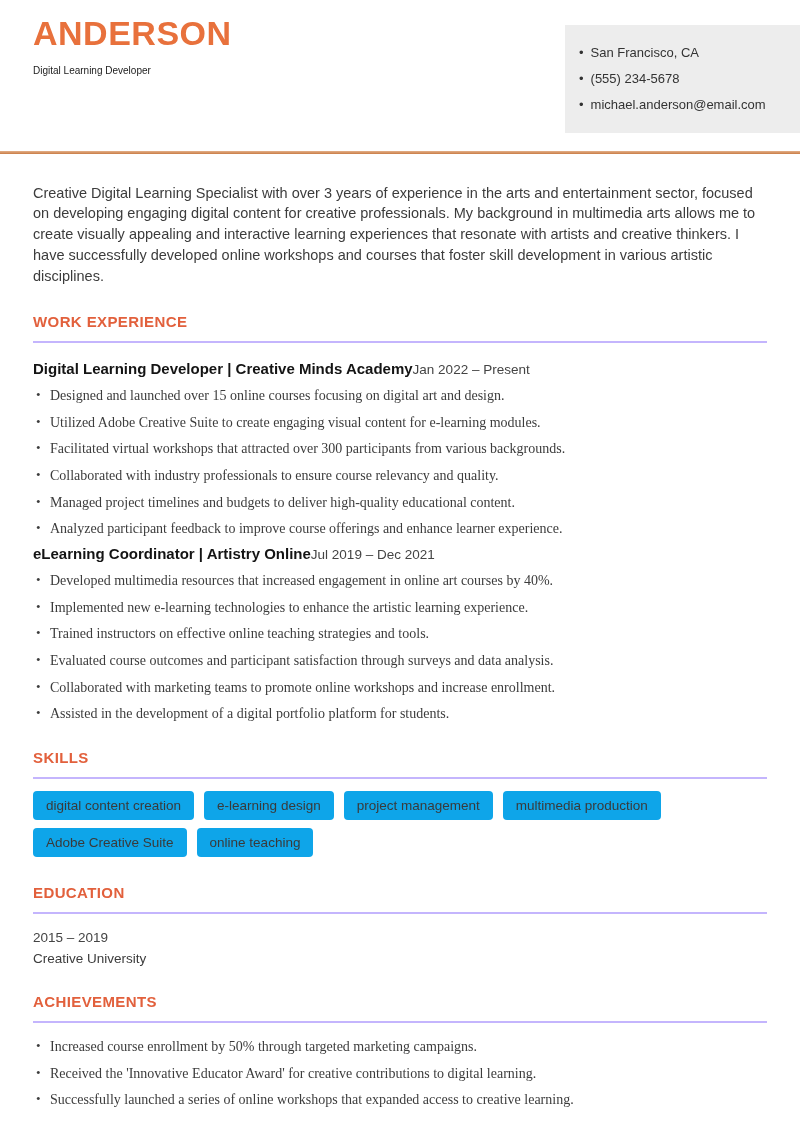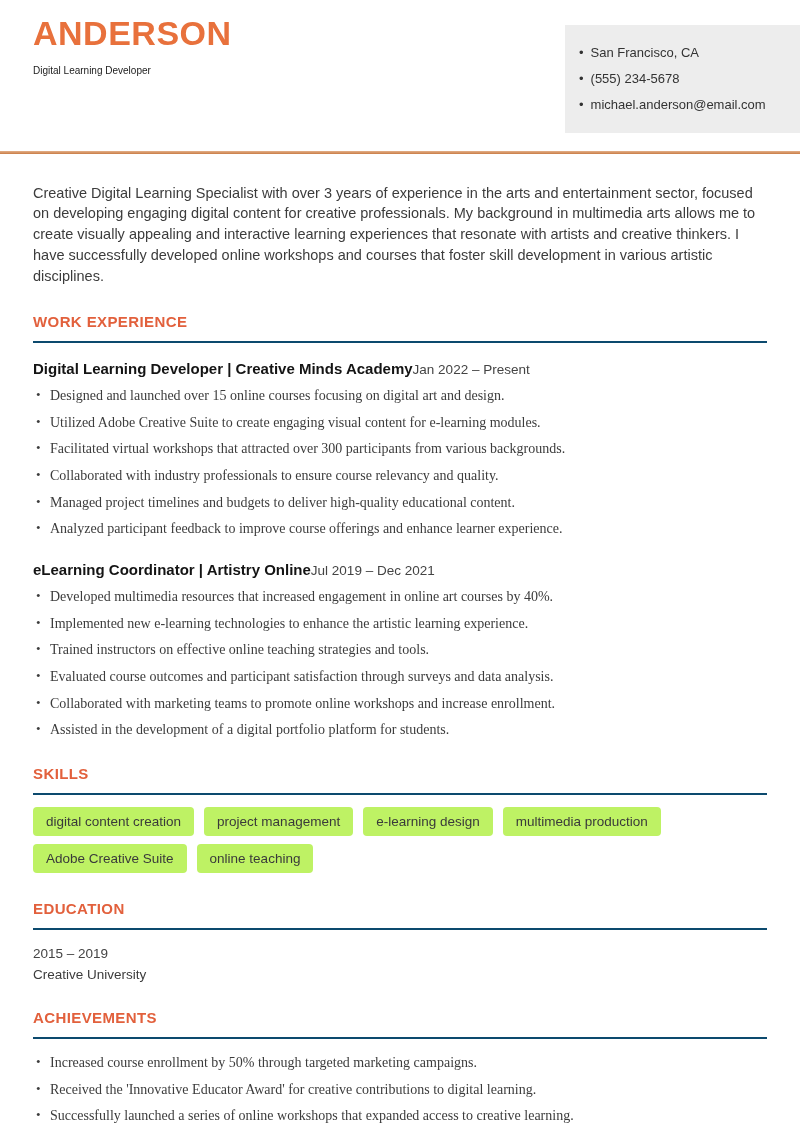--- a/index.html
+++ b/index.html
@@ -44,26 +44,26 @@
 
   
   .summary { margin-top: 29px; font-size: 14.5px; line-height: 20.7px; color: #3c3c3c; }
 
   
   .section { margin-top: 27px; }
   .section-heading {
     font-size: 15px; font-weight: bold; letter-spacing: 0.4px;
     color: #e2603c;
     padding-bottom: 11px;
-    border-bottom: 2px solid #0c4a6e;
+    border-bottom: 2px solid #c4b5fd;
   }
 
   
   .job { margin-top: 17px; }
-  .job + .job { margin-top: 24px; }
+  .job + .job { margin-top: 8px; }
   .job-header { display: flex; align-items: baseline; }
   .job-title { font-size: 15px; font-weight: bold; color: #141414; }
   .job-dates { font-size: 13.5px; color: #444; white-space: nowrap; }
 
   ul.bullets { list-style: none; margin-top: 10px; font-family: Liberation Serif, serif; }
   ul.bullets li {
     position: relative;
     padding-left: 17px;
     font-size: 14px; color: #3c3c3c;
     line-height: 1.22;
@@ -72,21 +72,21 @@
   ul.bullets li:last-child { margin-bottom: 0; }
   ul.bullets li::before {
     content: "•";
     position: absolute; left: 3px; top: 0;
     color: #3c3c3c; font-size: 13px;
   }
 
   
   .tags { margin-top: 12px; display: flex; flex-wrap: wrap; gap: 8px 10px; }
   .tag {
-    background: #bef264;
+    background: #0ea5e9;
     border-radius: 4px;
     padding: 7px 13px;
     font-size: 13.5px;
     color: #3a3a3a;
     white-space: nowrap;
   }
 
   
   .edu-row { display: flex; justify-content: space-between; align-items: baseline; margin-top: 16px; }
   .edu-degree { font-size: 15px; font-weight: bold; color: #141414; }
@@ -162,22 +162,22 @@
         <li>Collaborated with marketing teams to promote online workshops and increase enrollment.</li>
         <li>Assisted in the development of a digital portfolio platform for students.</li>
       </ul>
     </div>
   </div>
 
   <div class="section">
     <h2 class="section-heading">SKILLS</h2>
     <div class="tags">
       <span class="tag">digital content creation</span>
+      <span class="tag">e-learning design</span>
       <span class="tag">project management</span>
-      <span class="tag">e-learning design</span>
       <span class="tag">multimedia production</span>
       <span class="tag">Adobe Creative Suite</span>
       <span class="tag">online teaching</span>
     </div>
   </div>
 
   <div class="section">
     <h2 class="section-heading">EDUCATION</h2>
     <div class="edu-row">
       <span class="edu-dates">2015 – 2019</span>

